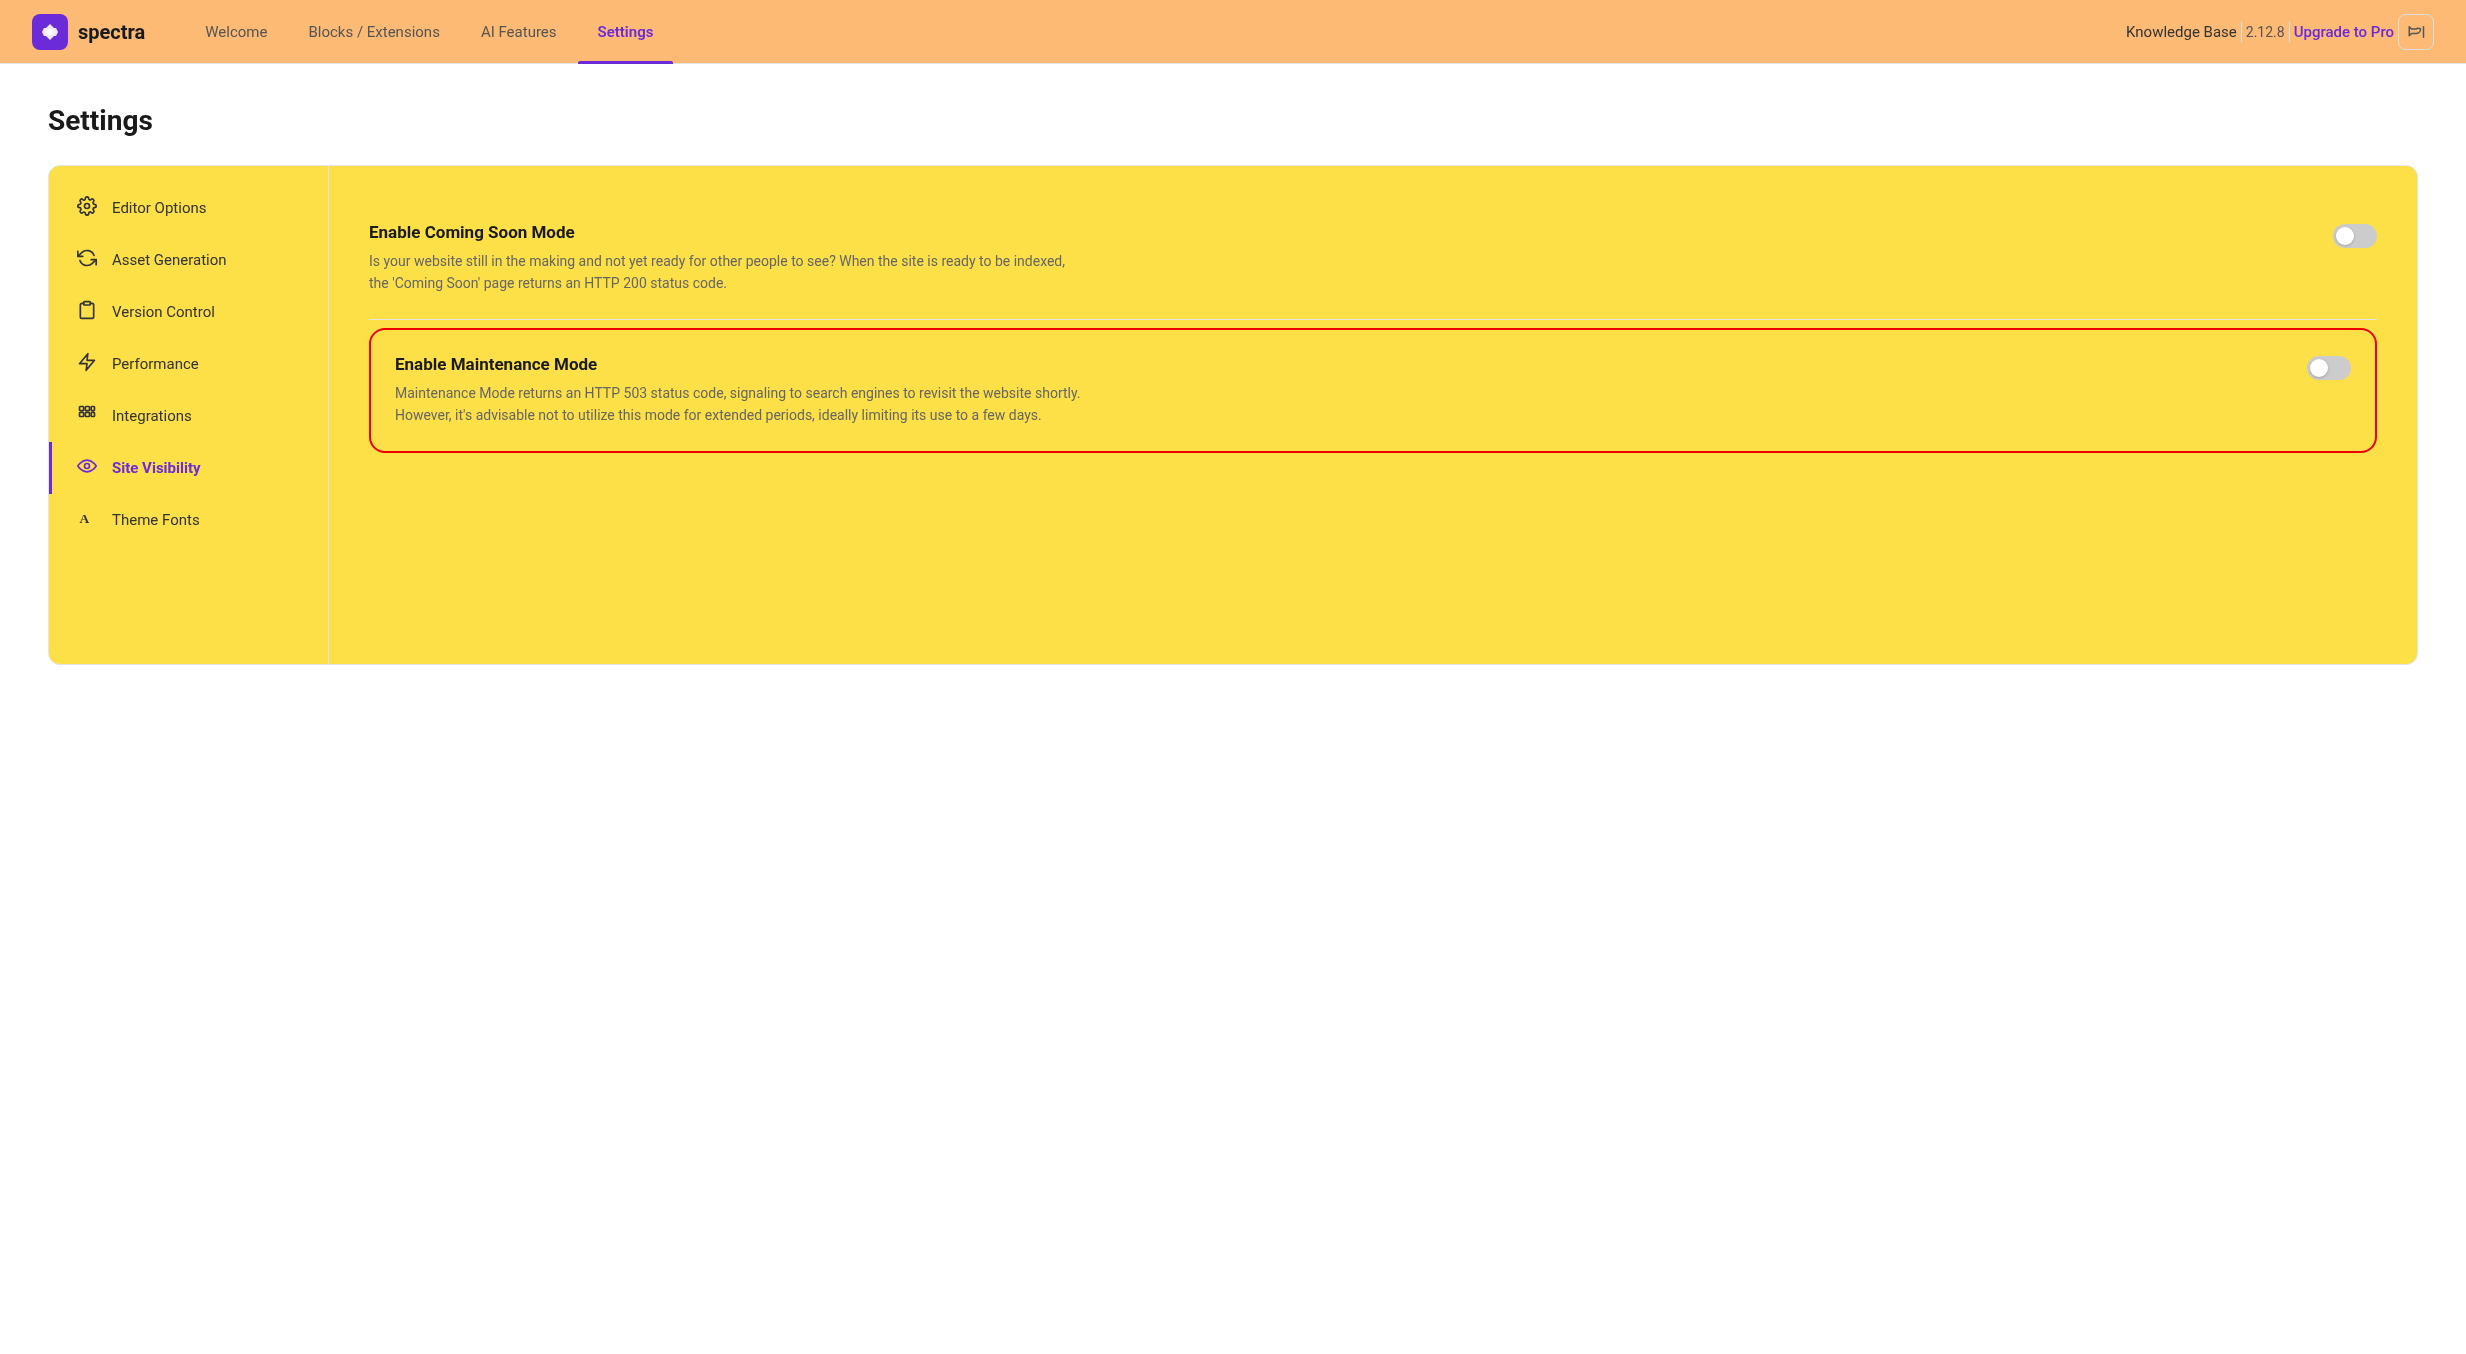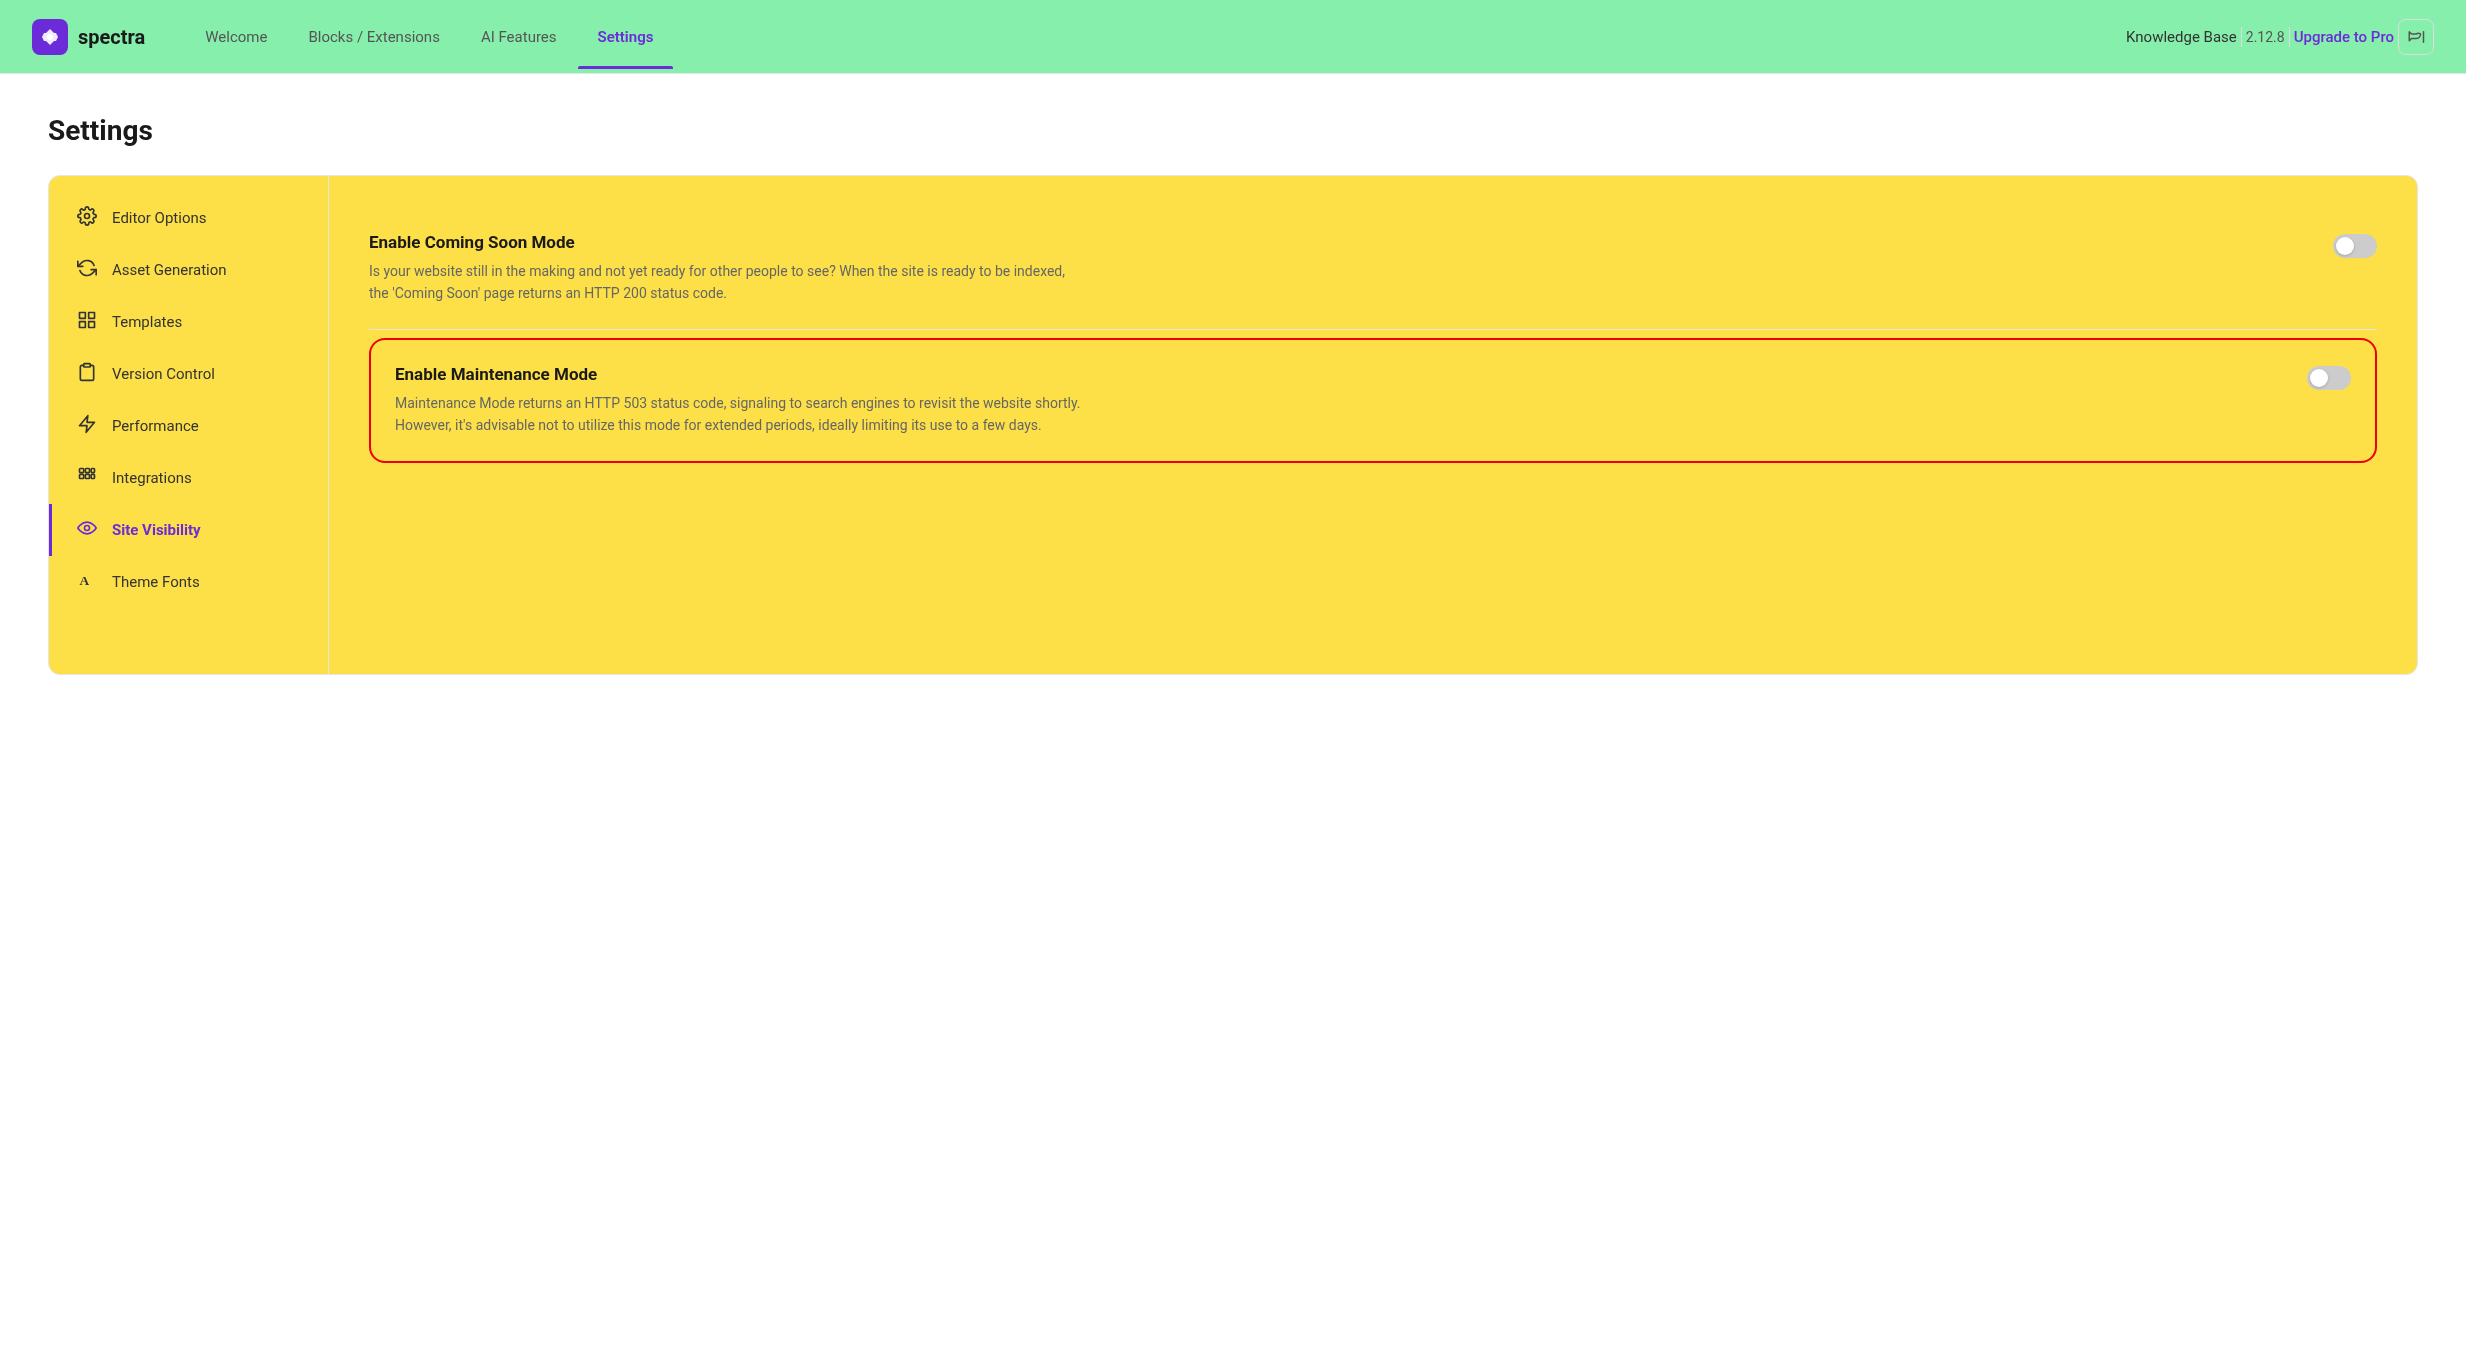--- a/index.html
+++ b/index.html
@@ -8,23 +8,23 @@
       background: #fff;
       color: #1a1a1a;
       min-height: 100vh;
     }
 
     
     .topnav {
       display: flex;
       align-items: center;
       padding: 0 32px;
-      height: 74px;
+      height: 64px;
       border-bottom: 1px solid #e5e5e5;
-      background: #86efac;
+      background: #fdba74;
     }
     .logo-area {
       display: flex;
       align-items: center;
       gap: 10px;
       margin-right: 40px;
       text-decoration: none;
     }
     .logo-icon {
       width: 36px;
@@ -310,31 +310,20 @@
         <span class="sidebar-icon">
           <svg class="icon-svg" viewBox="0 0 24 24" stroke-linecap="round" stroke-linejoin="round">
             <polyline points="1 4 1 10 7 10"></polyline>
             <polyline points="23 20 23 14 17 14"></polyline>
             <path d="M20.49 9A9 9 0 0 0 5.64 5.64L1 10m22 4-4.64 4.36A9 9 0 0 1 3.51 15"></path>
           </svg>
         </span>
         <span>Asset Generation</span>
       </div>
 
-      <div class="sidebar-item">
-        <span class="sidebar-icon">
-          <svg class="icon-svg" viewBox="0 0 24 24" stroke-linecap="round" stroke-linejoin="round">
-            <rect x="3" y="3" width="7" height="7"></rect>
-            <rect x="14" y="3" width="7" height="7"></rect>
-            <rect x="3" y="14" width="7" height="7"></rect>
-            <rect x="14" y="14" width="7" height="7"></rect>
-          </svg>
-        </span>
-        <span>Templates</span>
-      </div>
 
       <div class="sidebar-item">
         <span class="sidebar-icon">
           <svg class="icon-svg" viewBox="0 0 24 24" stroke-linecap="round" stroke-linejoin="round">
             <path d="M16 4h2a2 2 0 0 1 2 2v14a2 2 0 0 1-2 2H6a2 2 0 0 1-2-2V6a2 2 0 0 1 2-2h2"></path>
             <rect x="8" y="2" width="8" height="4" rx="1" ry="1"></rect>
           </svg>
         </span>
         <span>Version Control</span>
       </div>

